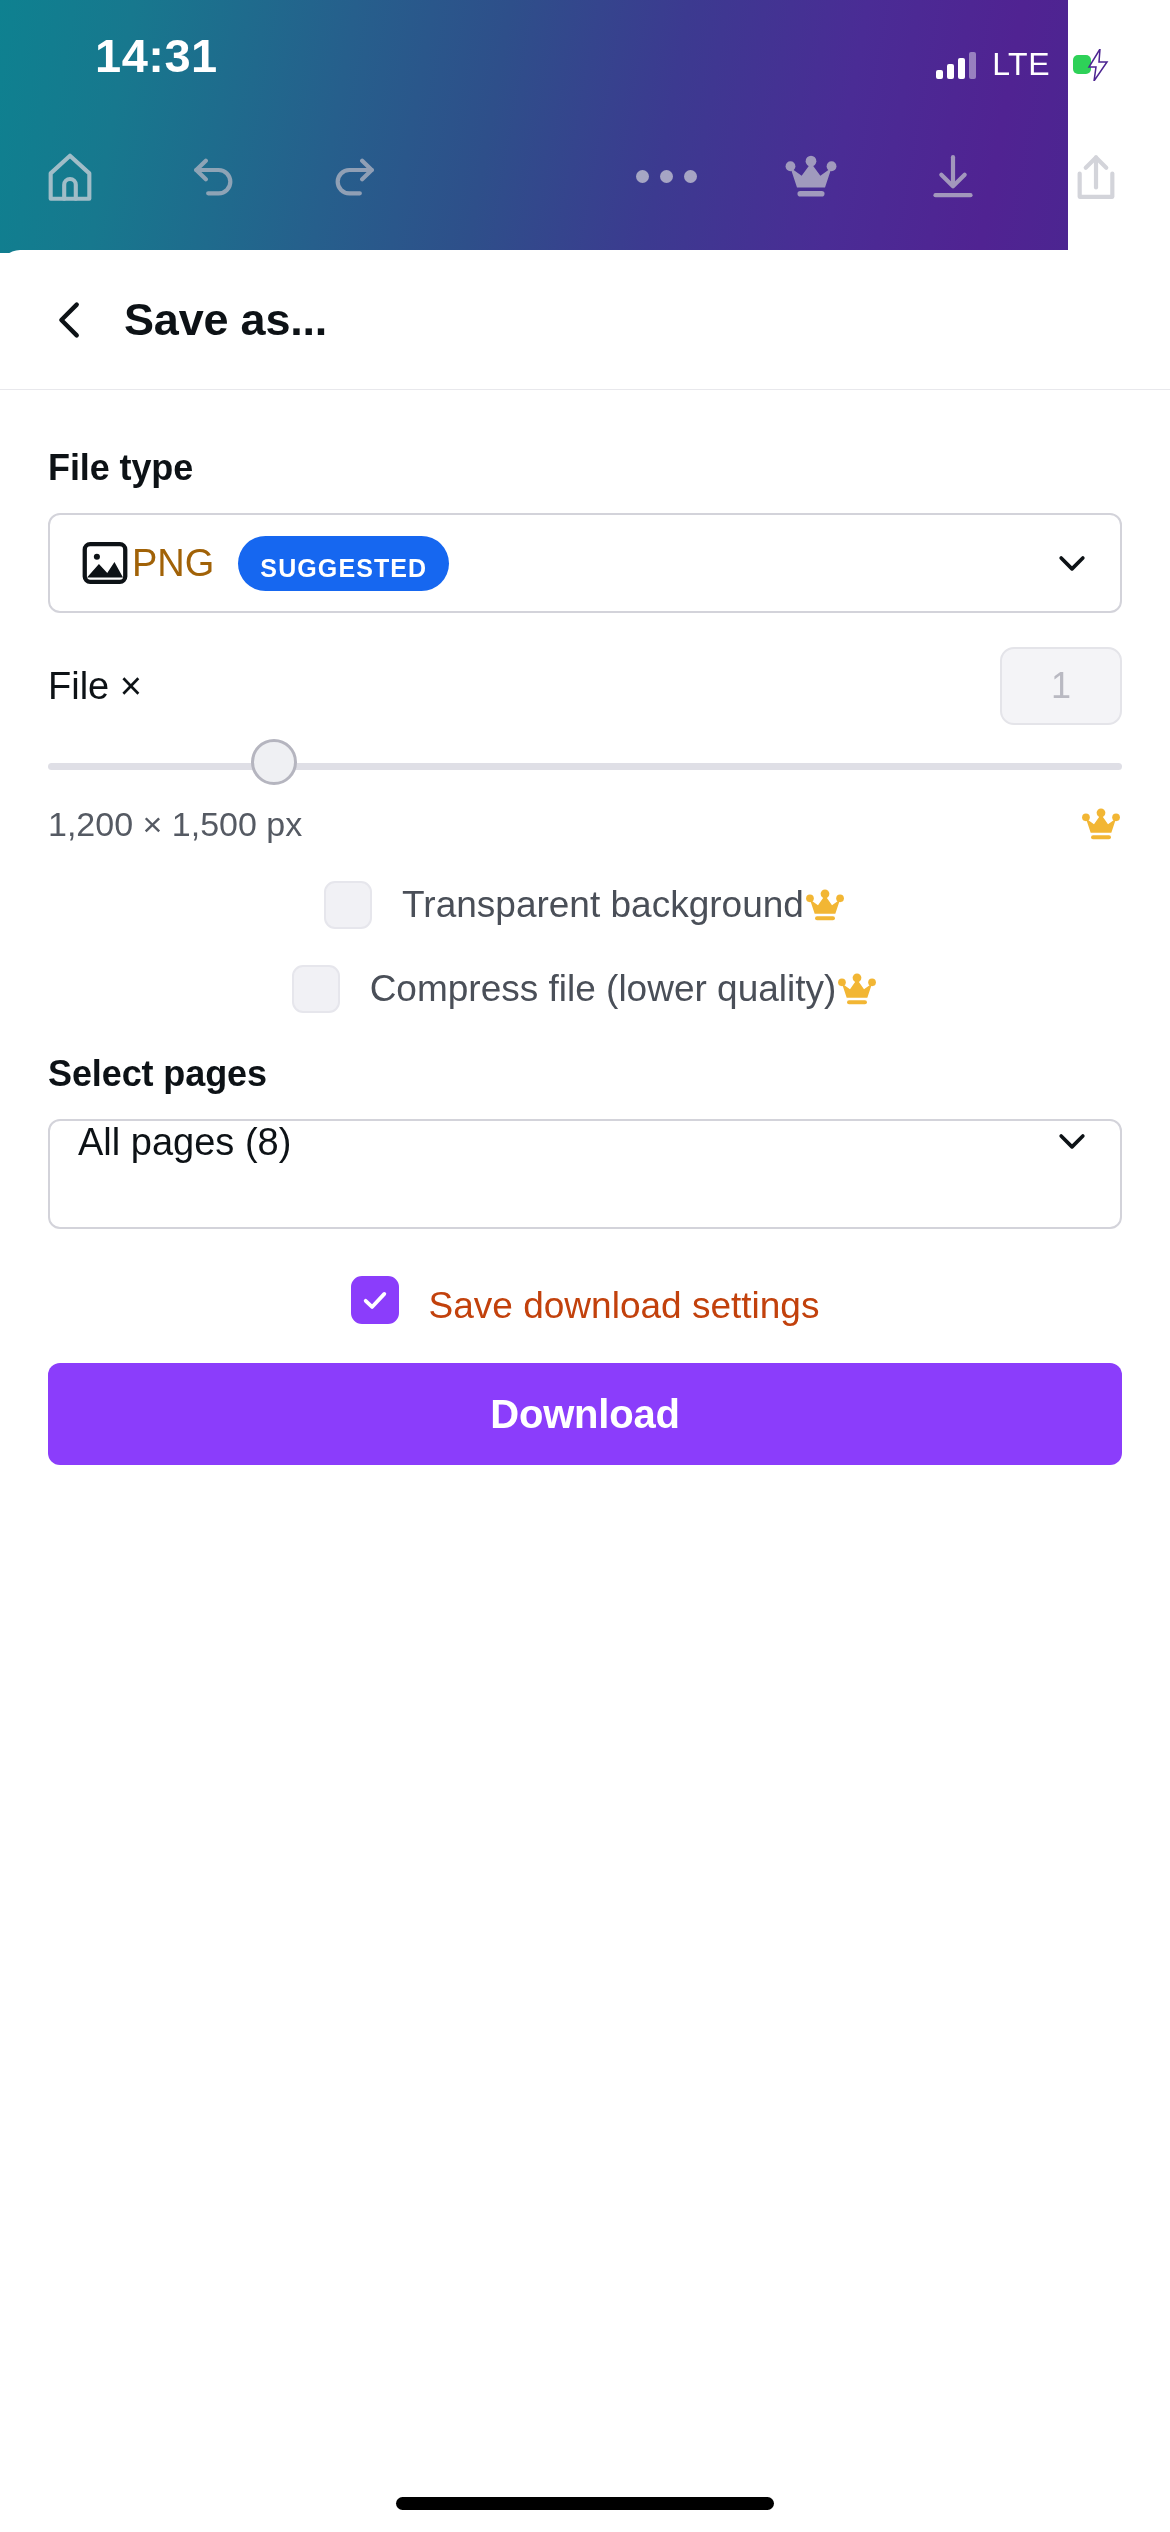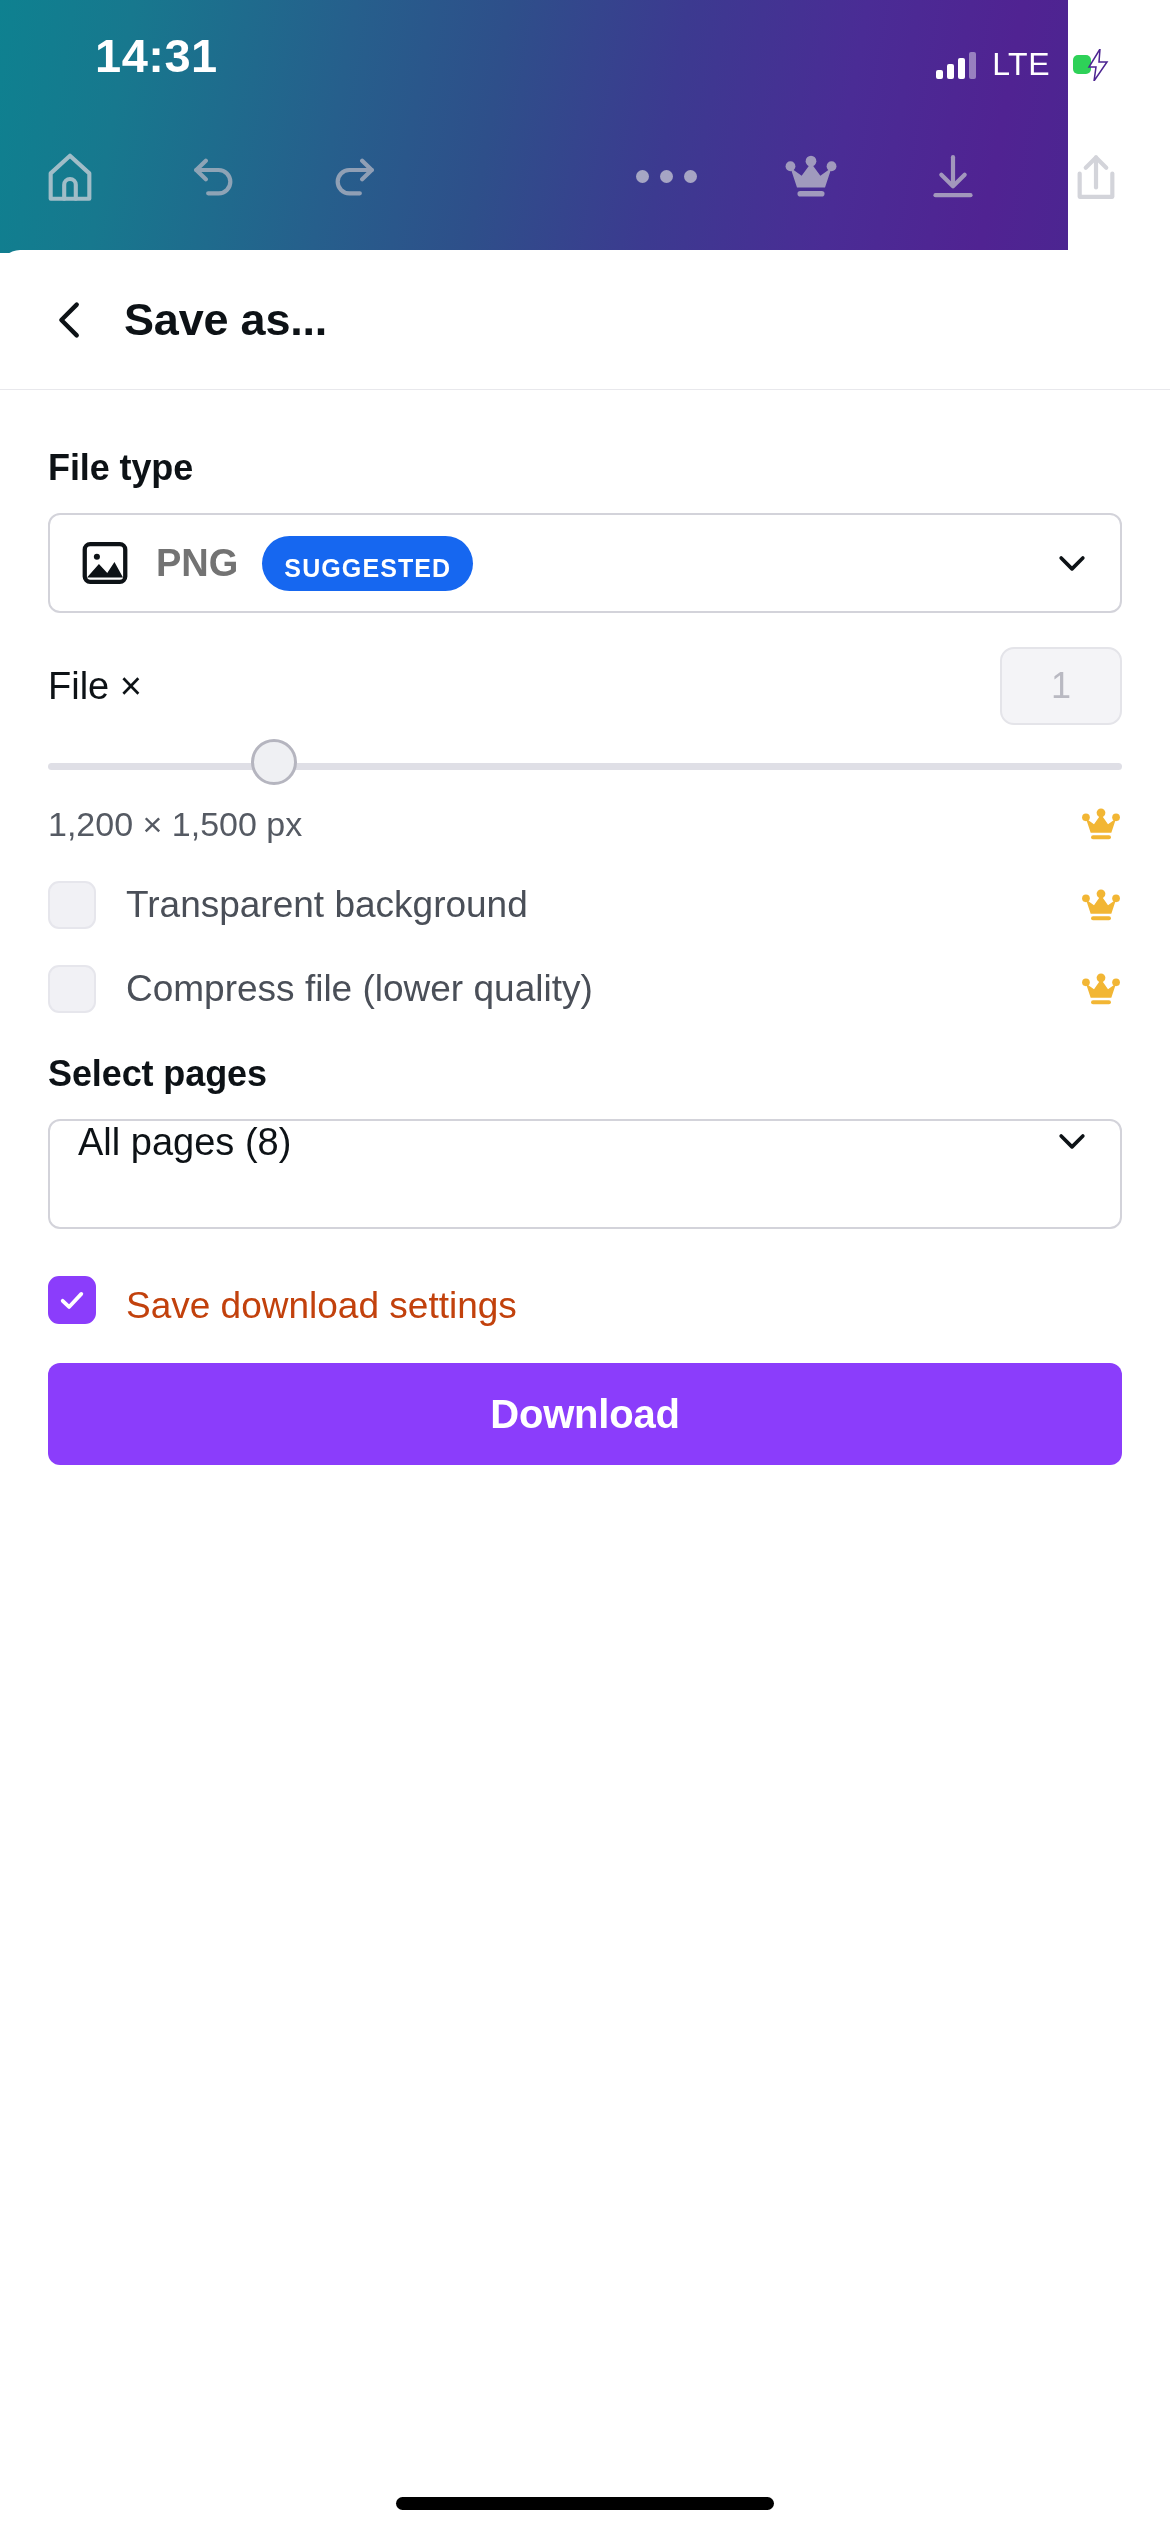--- a/index.html
+++ b/index.html
@@ -95,21 +95,21 @@
   .label-filetype{ margin-top:57px; }
   .label-pages{ margin-top:40px; }
 
   .select-box{
     margin-top:24px; height:100px;
     border:2px solid #d3d3da; border-radius:12px;
     display:flex; align-items:center; padding:0 28px;
     background:#fff;
   }
   .png-icon{ width:54px; height:54px; flex:none; }
-  .png-label{ font-size:38px; color:#737373; margin-left:24px; font-weight:700; }
+  .png-label{ font-size:38px; color:#a16207; font-weight:400; }
   .pill{
     margin-left:24px; background:#1667F0; color:#fff;
     font-size:25px; font-weight:700; letter-spacing:1.1px;
     padding:20px 22px 10px; border-radius:100px; line-height:1;
   }
   .chev{ margin-left:auto; width:40px; height:40px; }
 
   
   .size-row{
     margin-top:34px; display:flex; align-items:center; justify-content:space-between;
@@ -132,21 +132,21 @@
     width:46px; height:46px; border-radius:50%;
     background:#eff0f3; border:3px solid #b5b5bf;
   }
   .dims-row{
     margin-top:30px; display:flex; align-items:center; justify-content:space-between;
   }
   .dims{ font-size:34px; color:#555a63; }
 
   
   .cb-row{
-    margin-top:36px; display:flex; align-items:center; justify-content:space-between;
+    margin-top:36px; display:flex; align-items:center; justify-content:center;
   }
   .cb-left{ display:flex; align-items:center; }
   .cb{
     width:48px; height:48px; border-radius:11px;
     background:#f1f1f5; border:2px solid #e6e6ec; flex:none;
   }
   .cb.checked{
     background:#8B3DFB; border-color:#8B3DFB;
     display:flex; align-items:center; justify-content:center;
   }

